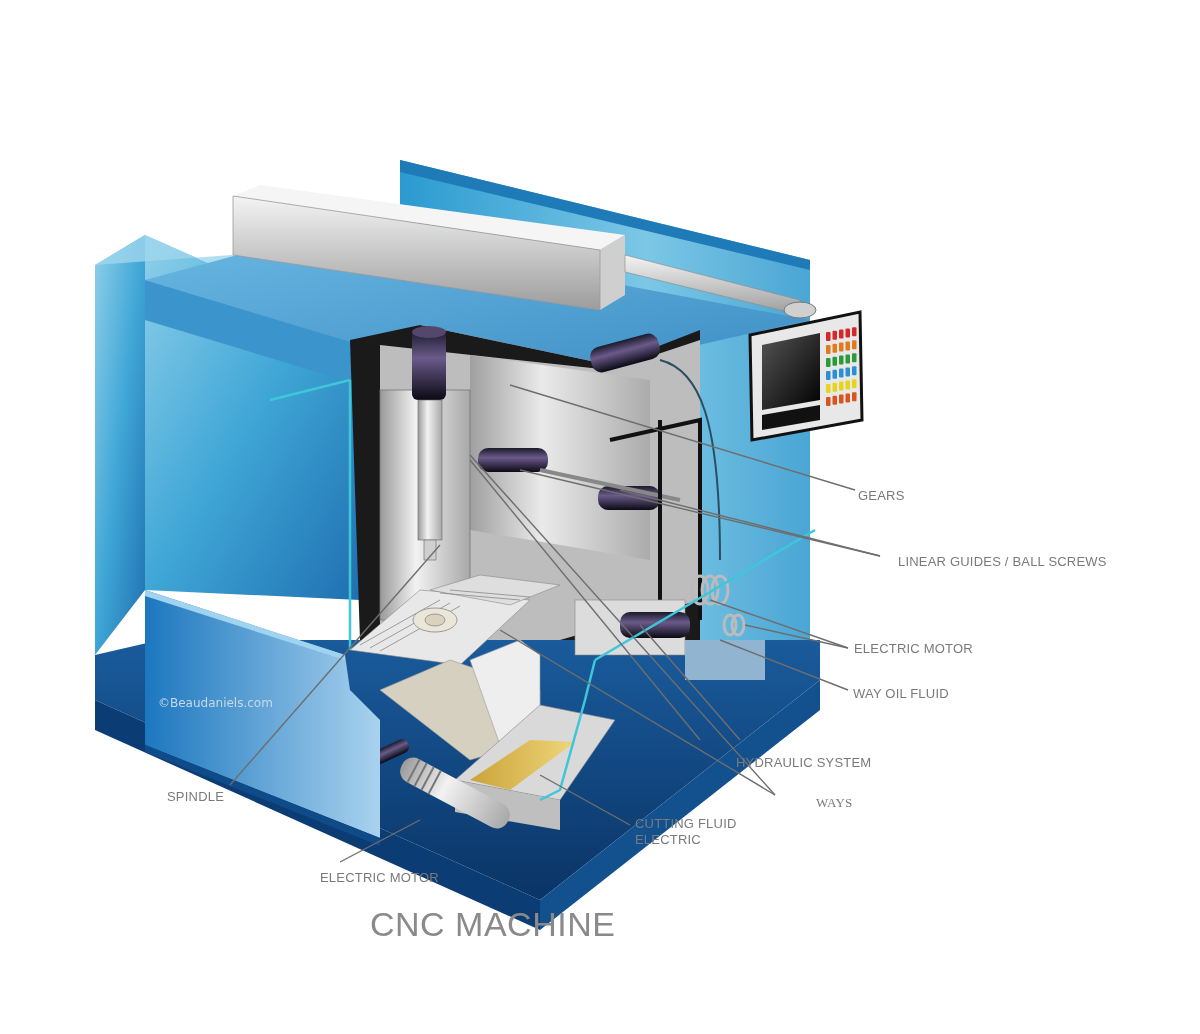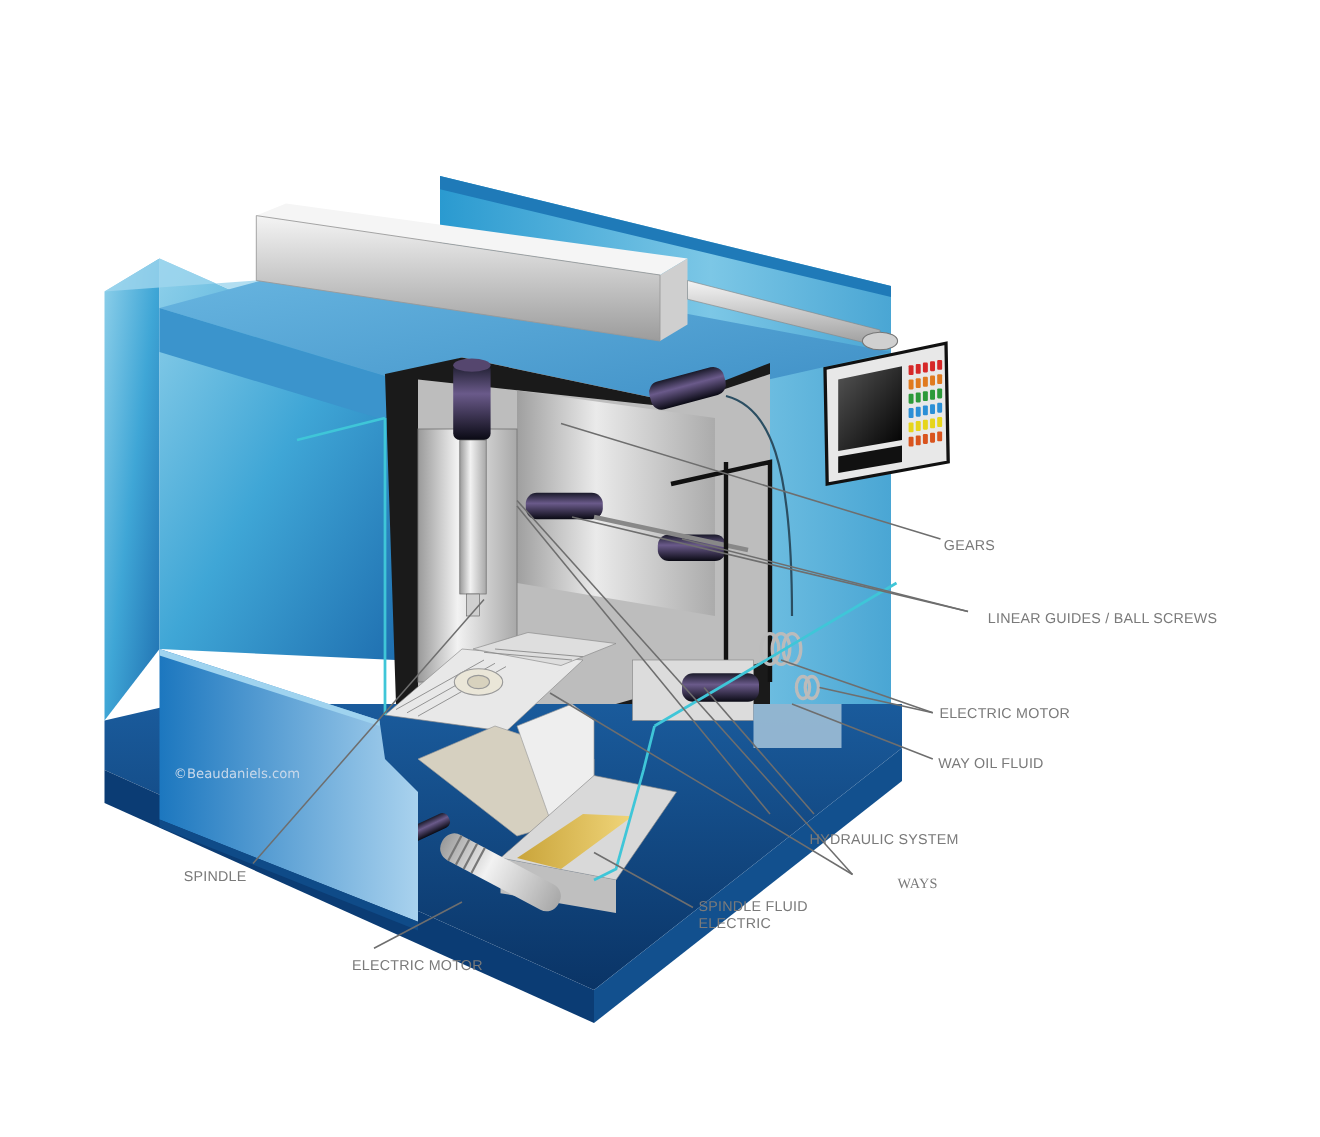--- a/index.html
+++ b/index.html
@@ -242,18 +242,19 @@
   </svg>
 
   <div class="watermark">©Beaudaniels.com</div>
 
   <div class="label" style="left:858px; top:488px;">GEARS</div>
   <div class="label" style="left:898px; top:554px;">LINEAR GUIDES / BALL SCREWS</div>
   <div class="label" style="left:854px; top:641px;">ELECTRIC MOTOR</div>
   <div class="label" style="left:853px; top:686px;">WAY OIL FLUID</div>
   <div class="label" style="left:736px; top:737px;margin-top:18px;">HYDRAULIC SYSTEM</div>
   <div class="label" style="left:816px; top:795px;font-family:Liberation Serif, serif;">WAYS</div>
-  <div class="label" style="left:635px; top:816px;">SPINDLE FLUID</div>
+  <div class="label" style="left:635px; top:816px;">CUTTING FLUID</div>
   <div class="label" style="left:635px; top:832px;">ELECTRIC</div>
   <div class="label" style="left:167px; top:789px;">SPINDLE</div>
   <div class="label" style="left:320px; top:870px;">ELECTRIC MOTOR</div>
 
+  <div class="title">CNC MACHINE</div>
 </div>
 
 </body></html>

